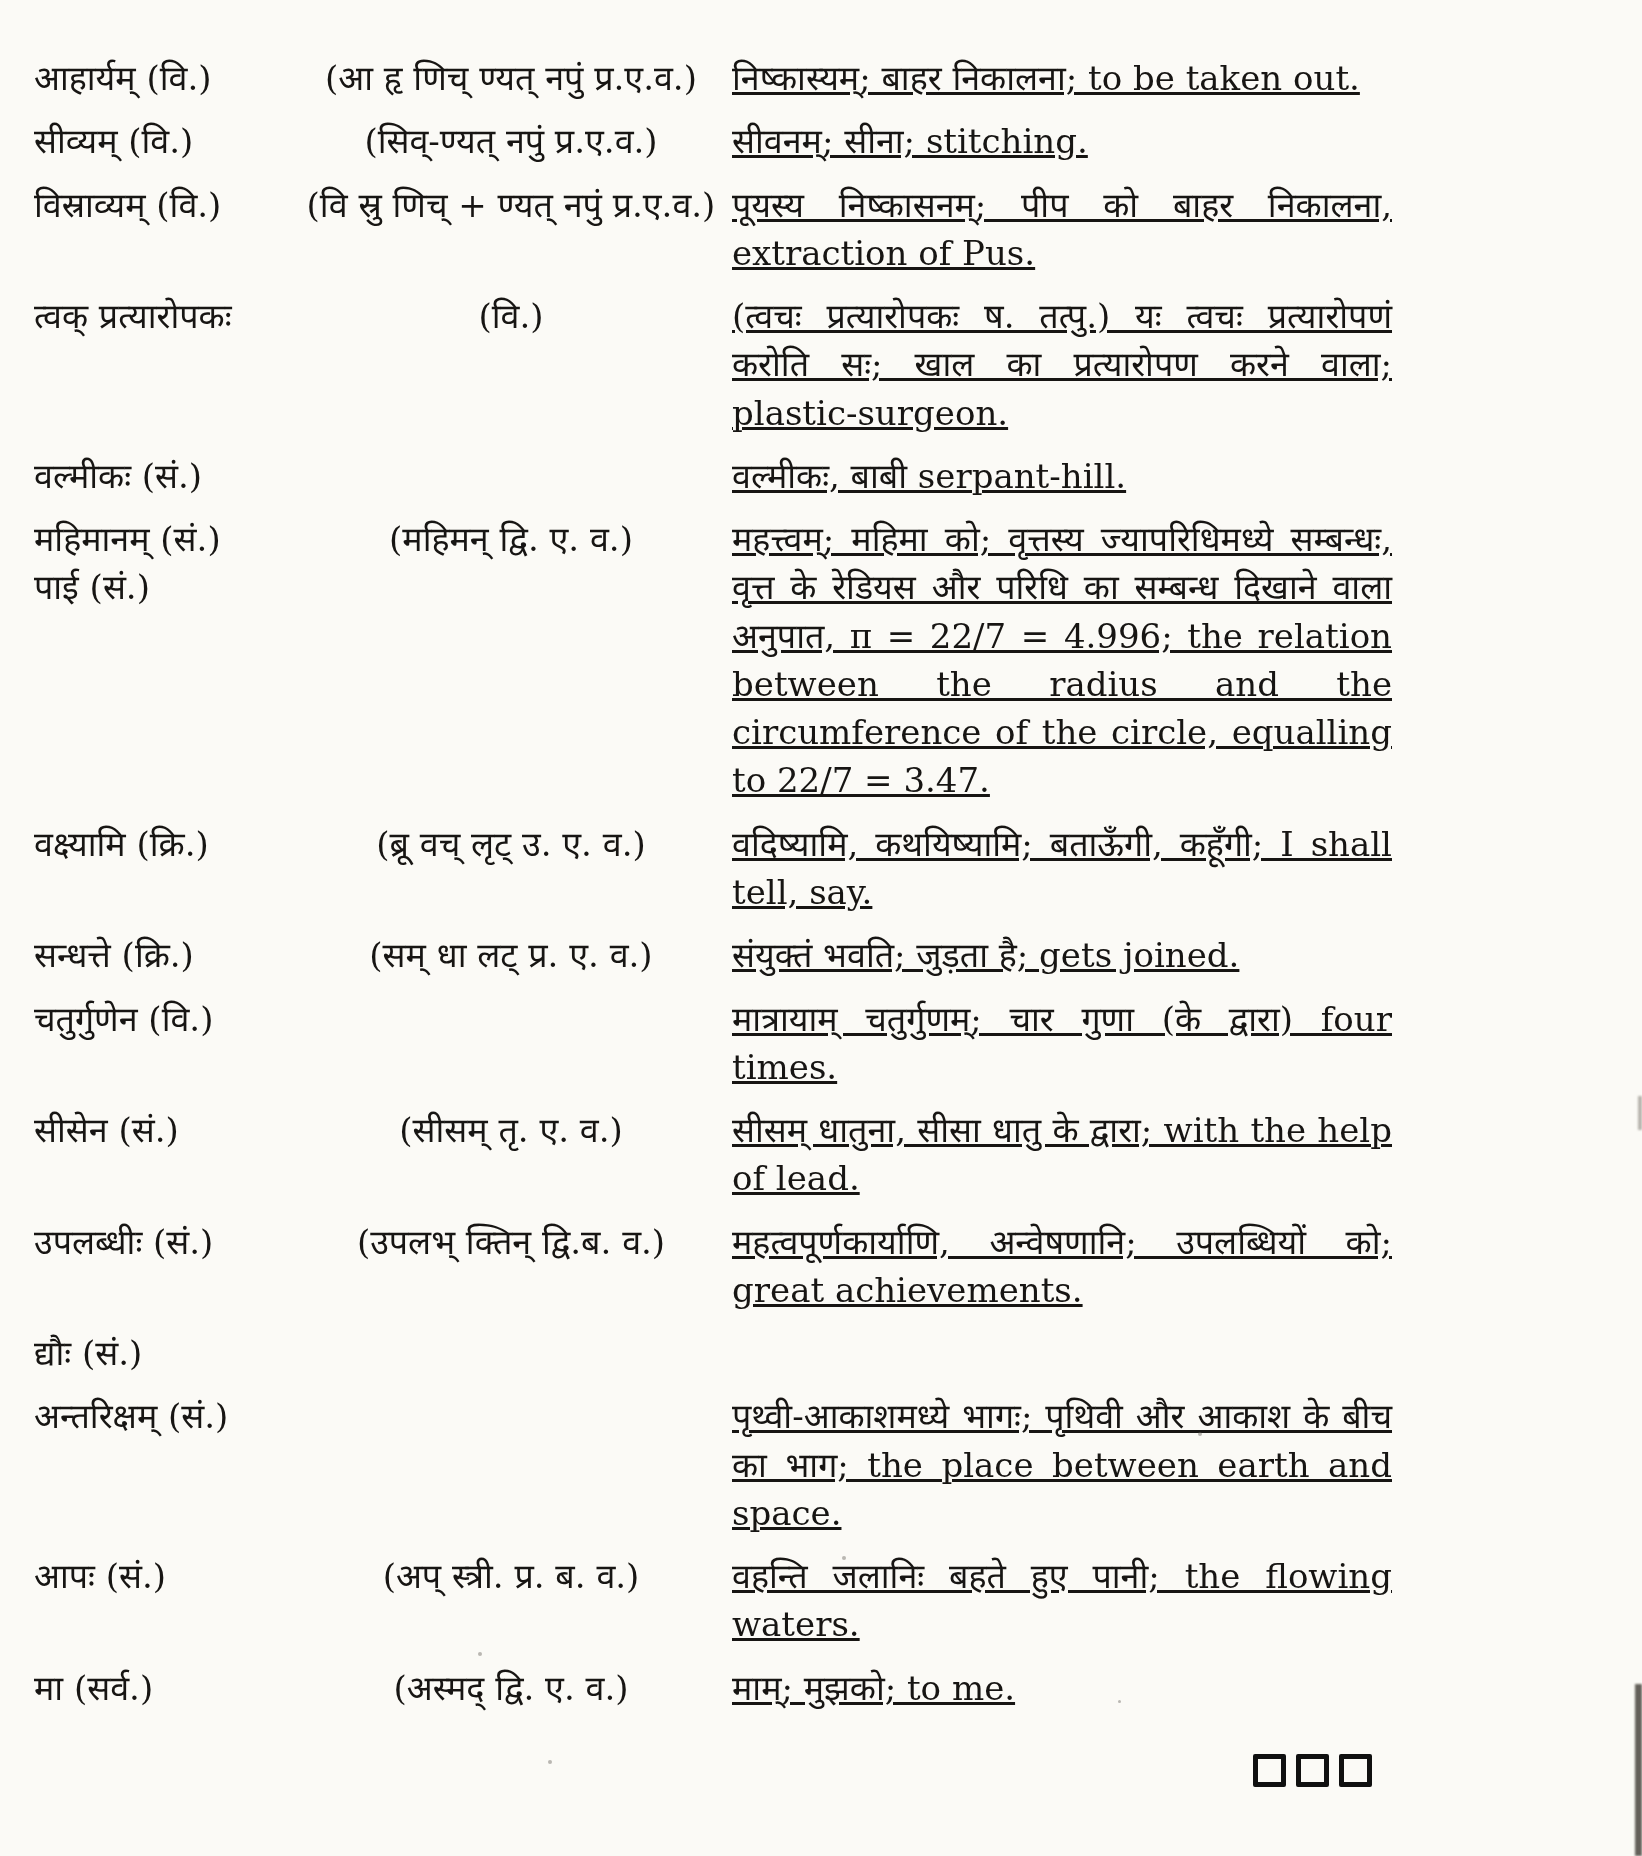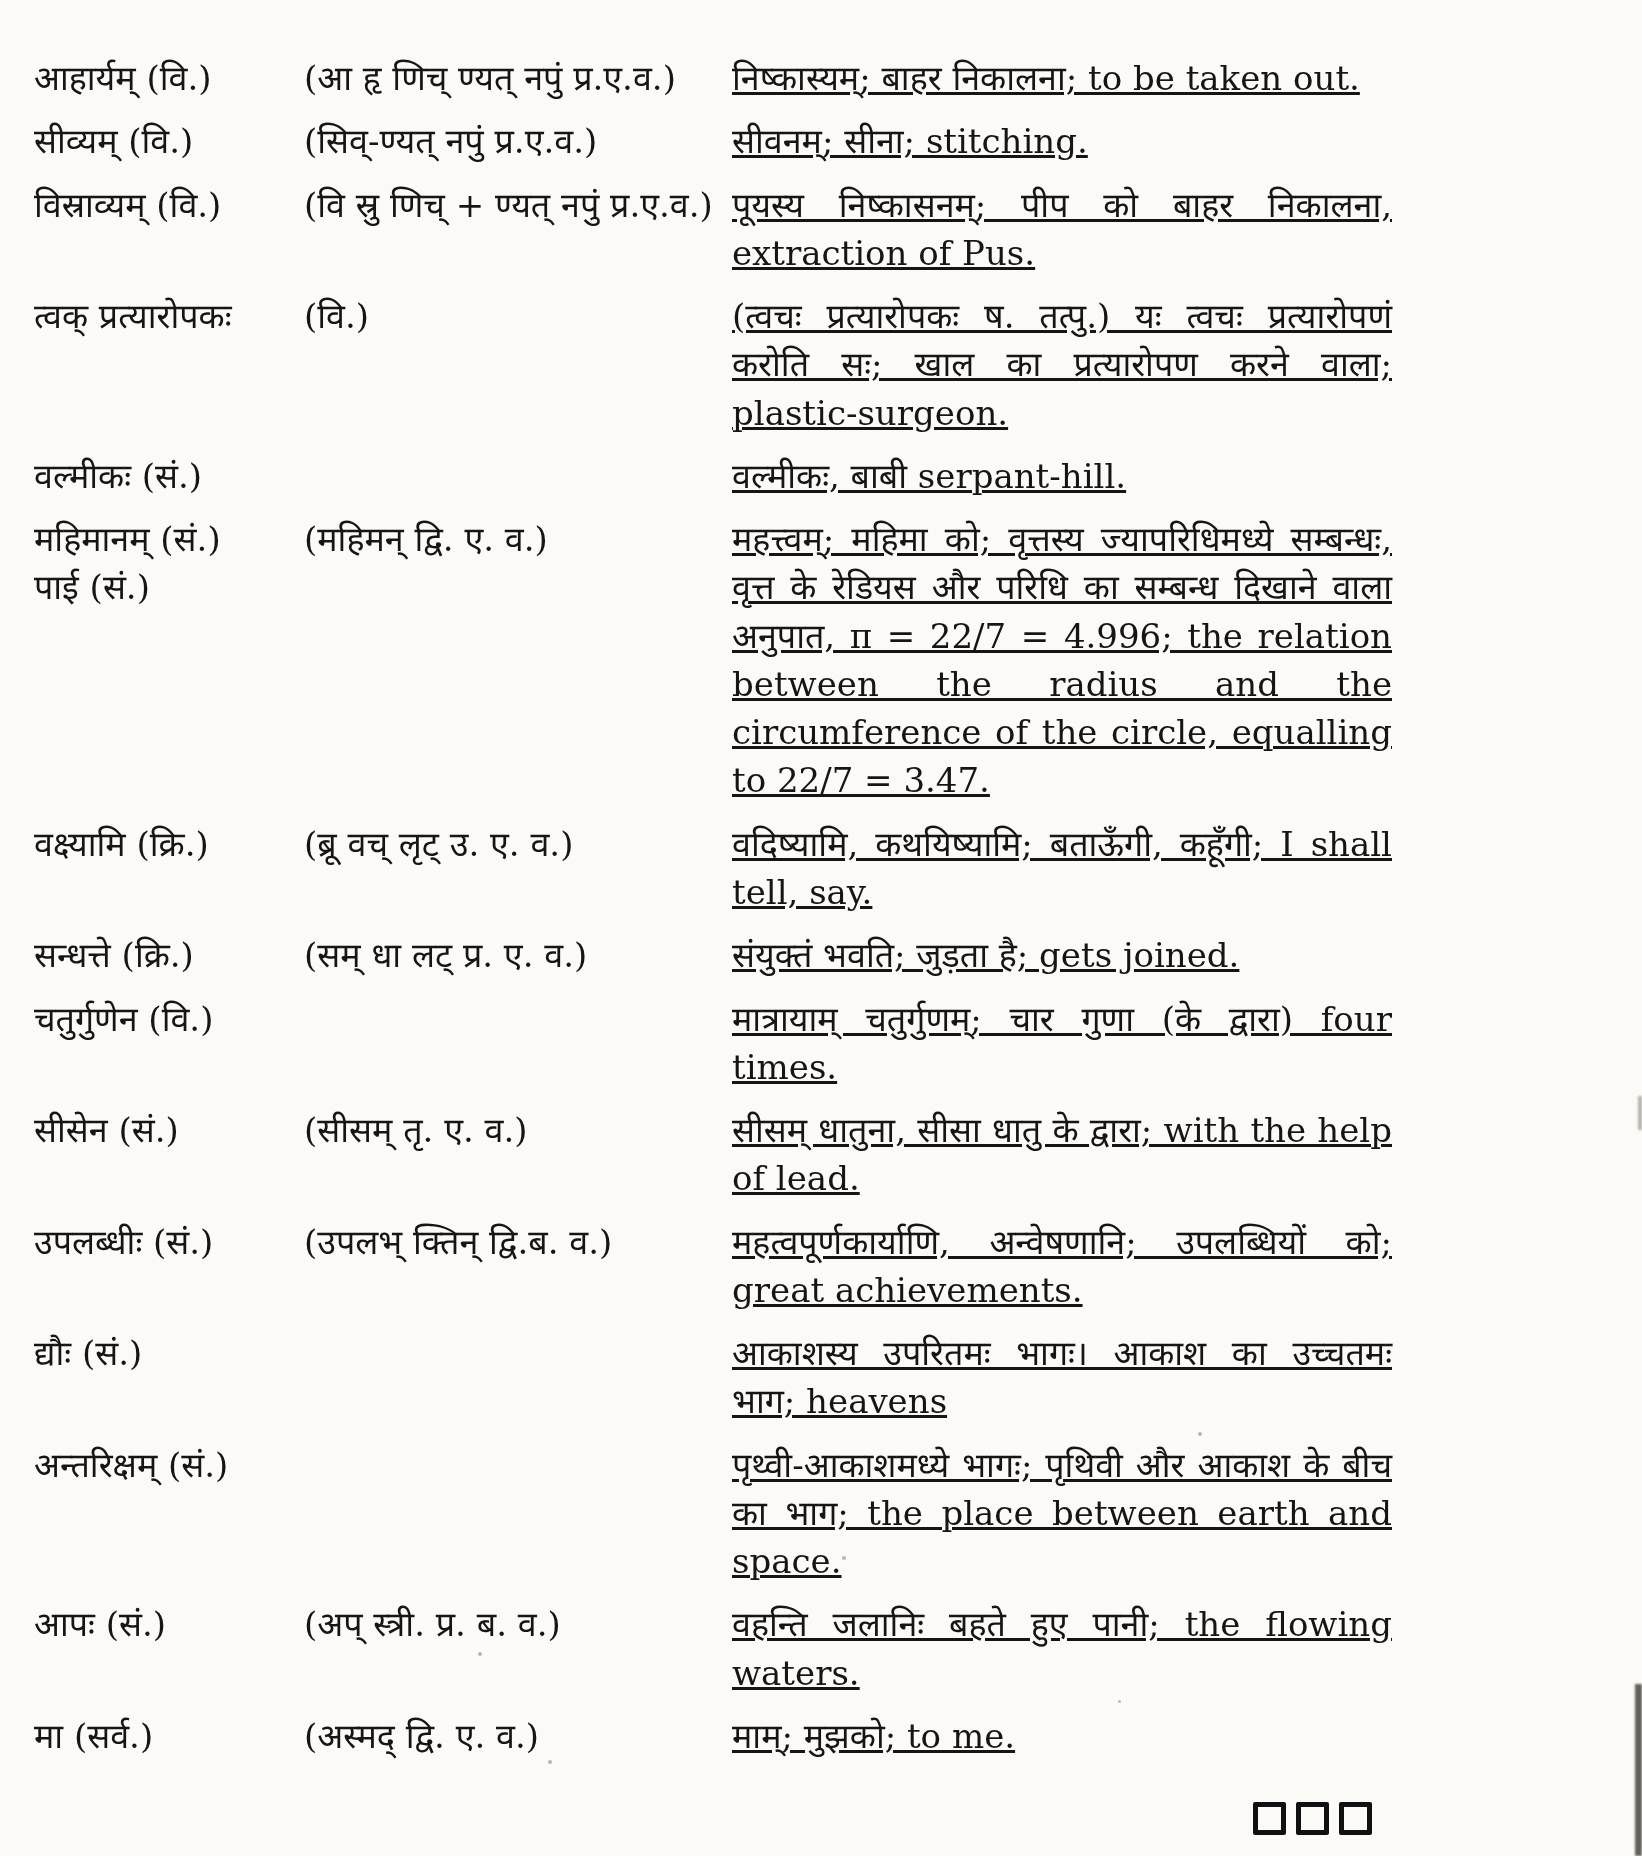--- a/index.html
+++ b/index.html
@@ -32,20 +32,21 @@
     line-height: 1.42;
   }
   .cell {
     padding-right: 14px;
   }
   .word {
     white-space: pre-line;
   }
   .grammar {
     white-space: normal;
+    text-align: center;
   }
   .meaning {
     text-align: justify;
     text-decoration: underline;
   }
   .end-marker {
     display: flex;
     justify-content: flex-end;
     align-items: center;
     gap: 10px;
@@ -164,21 +165,20 @@
 
   <div class="entry-row">
     <div class="cell word">उपलब्धीः (सं.)</div>
     <div class="cell grammar">(उपलभ् क्तिन् द्वि.ब. व.)</div>
     <div class="cell meaning">महत्वपूर्णकार्याणि, अन्वेषणानि; उपलब्धियों को; great achievements.</div>
   </div>
 
   <div class="entry-row">
     <div class="cell word">द्यौः (सं.)</div>
     <div class="cell grammar"></div>
-    <div class="cell meaning">आकाशस्य उपरितमः भागः। आकाश का उच्चतमः भाग; heavens</div>
   </div>
 
   <div class="entry-row">
     <div class="cell word">अन्तरिक्षम् (सं.)</div>
     <div class="cell grammar"></div>
     <div class="cell meaning">पृथ्वी-आकाशमध्ये भागः; पृथिवी और आकाश के बीच का भाग; the place between earth and space.</div>
   </div>
 
   <div class="entry-row">
     <div class="cell word">आपः (सं.)</div>

